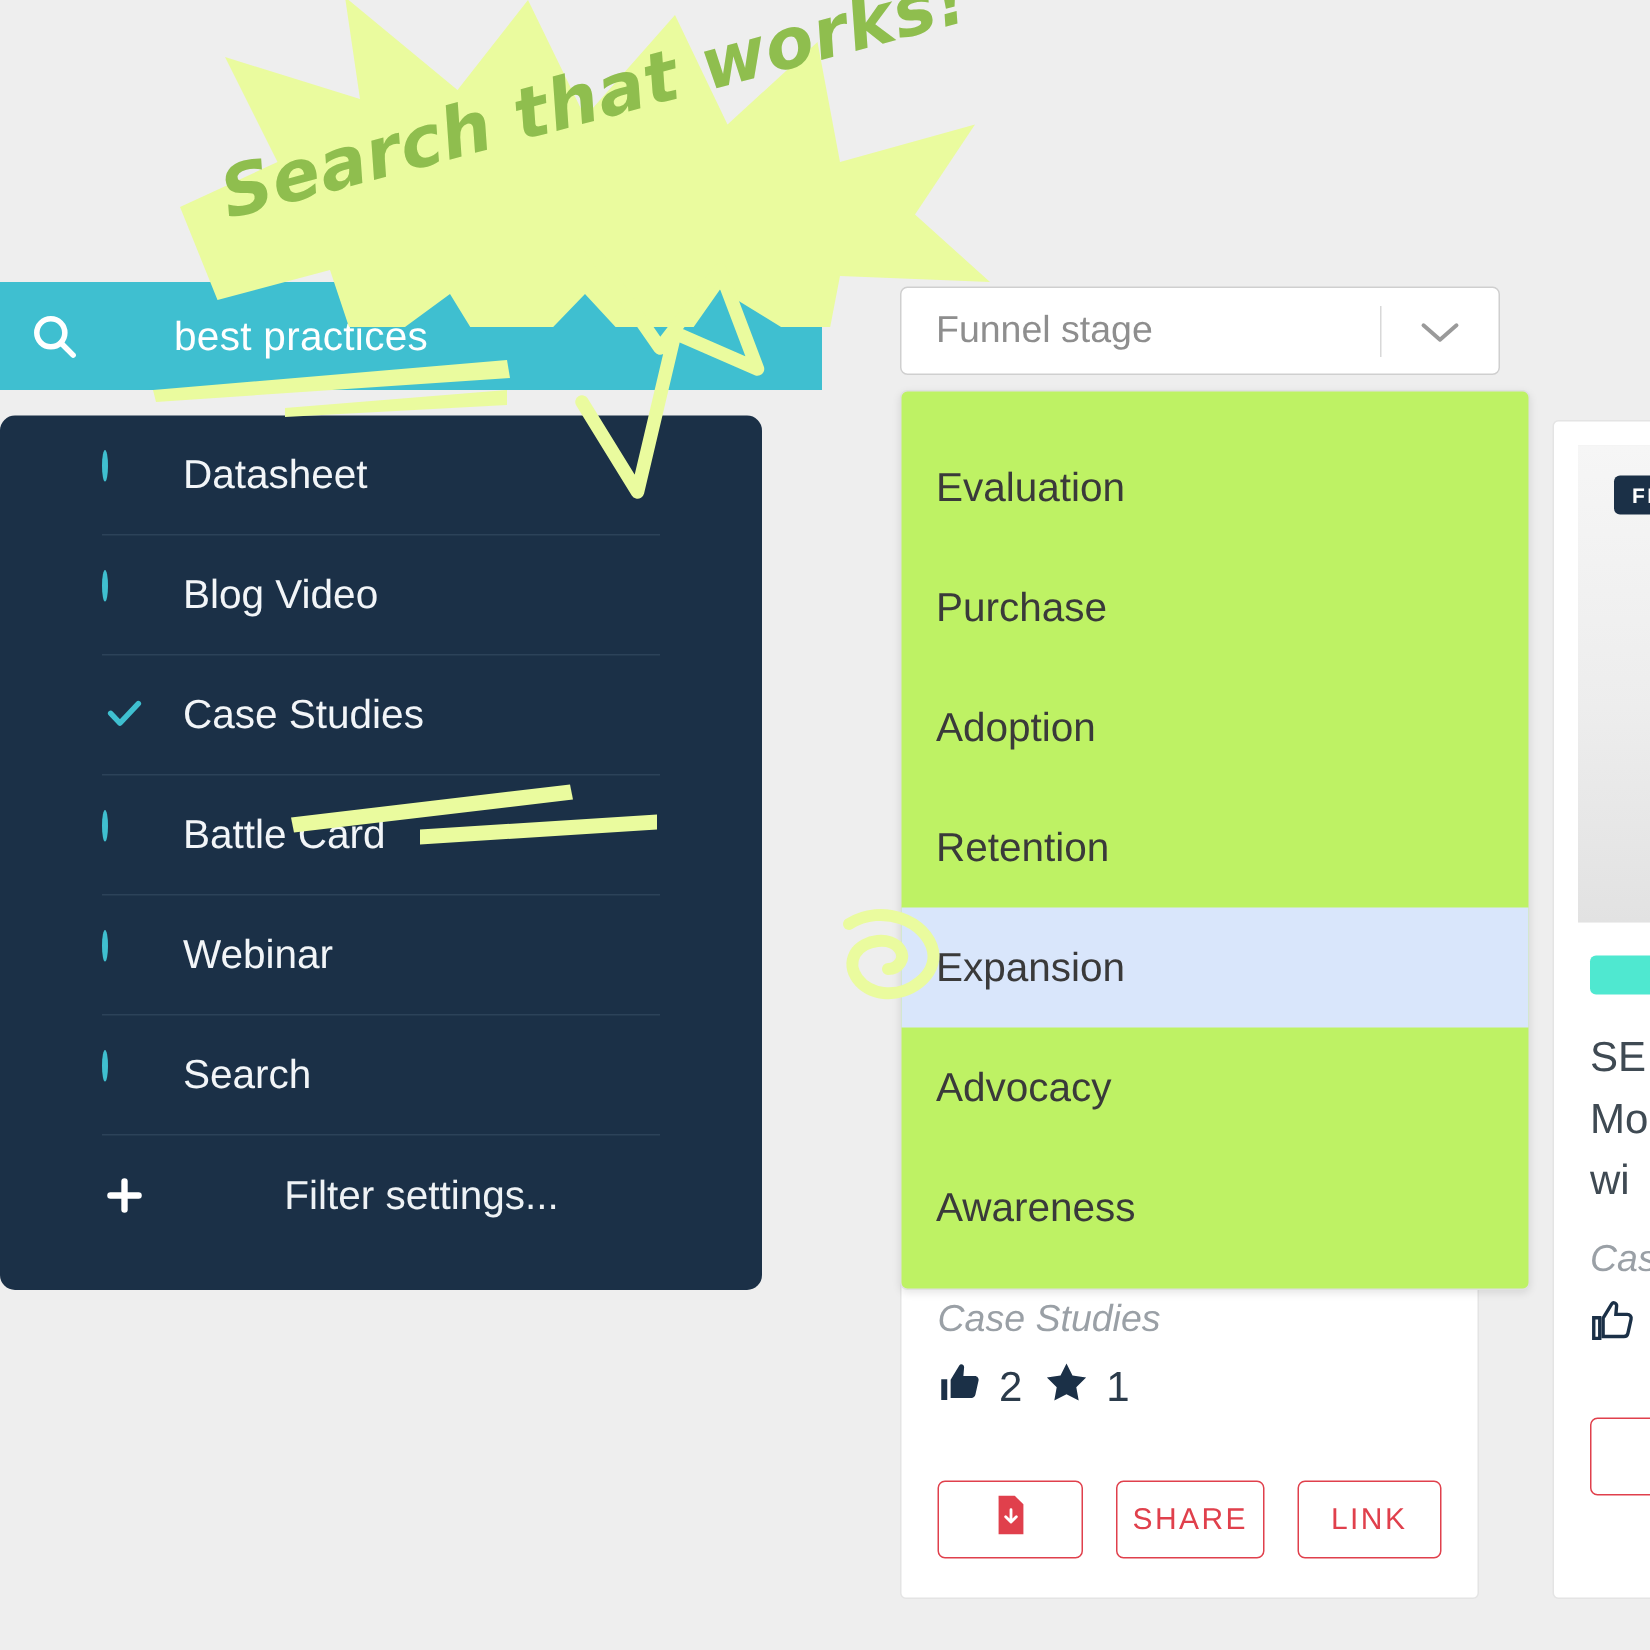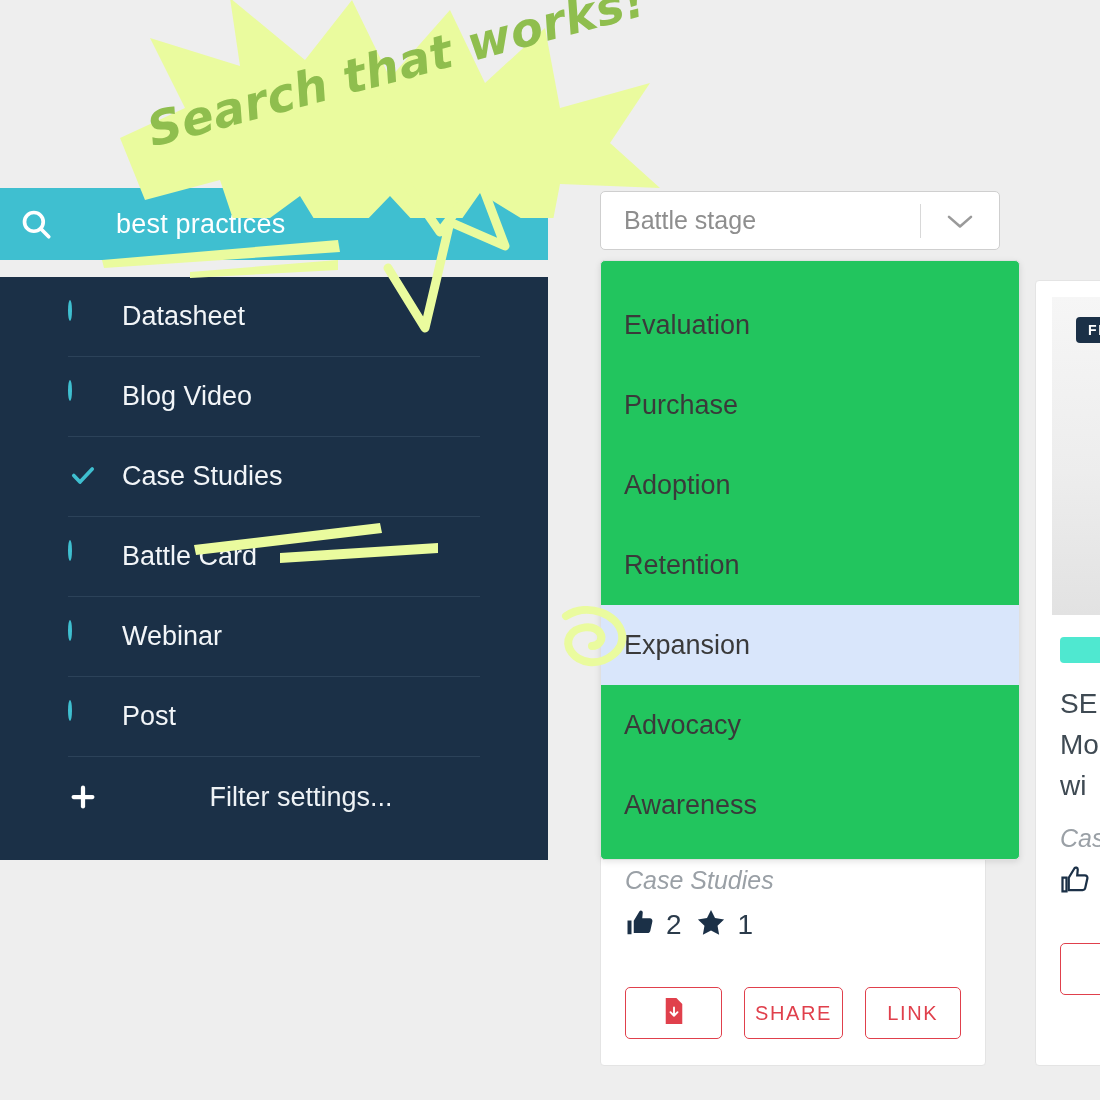--- a/index.html
+++ b/index.html
@@ -22,22 +22,23 @@
   .search-icon svg { display: block; }
   .search-value {
     color: #ffffff; font-size: 27px; letter-spacing: .2px;
     white-space: nowrap;
     margin-left: 44px;
   }
 
   
   .filterpanel {
     position: absolute; left: 0; top: 277px;
-    width: 548px; height: 583px;
+    width: 508px; height: 583px;
     background: #1b3047;
+    border-radius: 10px;
   }
   .filter-row {
     height: 80px; margin: 0 68px 0 68px;
     display: flex; align-items: center;
     border-bottom: 1px solid #2c4259;
     position: relative;
   }
   .filter-row:first-child { border-top: none; }
   .filter-row.last { border-bottom: none; justify-content: center; }
   .bullet {
@@ -65,21 +66,21 @@
   .select-value {
     flex: 1; padding-left: 23px; color: #8e8e8e; font-size: 25px; white-space: nowrap;
   }
   .select-sep { width: 1px; height: 34px; background: #d8d8d8; }
   .select-caret { width: 78px; display: flex; align-items: center; justify-content: center; }
 
   
   .dropdown {
     position: absolute; left: 600px; top: 260px;
     width: 420px; height: 600px;
-    background: #22c55e; border: 1px solid #e0e0e0; border-radius: 5px;
+    background: #bef264; border: 1px solid #e0e0e0; border-radius: 5px;
     box-shadow: 0 2px 6px rgba(0,0,0,.10);
     padding-top: 24px;
     z-index: 30;
   }
   .dd-item {
     height: 80px; display: flex; align-items: center;
     padding-left: 23px; color: #3a3a3a; font-size: 27px; white-space: nowrap;
   }
   .dd-item.active { background: #d9e6fb; }
 
@@ -190,37 +191,37 @@
       <span class="filter-label">Battle Card</span>
     </div>
 
     <div class="filter-row">
       <span class="bullet"><span class="radio-o"></span></span>
       <span class="filter-label">Webinar</span>
     </div>
 
     <div class="filter-row">
       <span class="bullet"><span class="radio-o"></span></span>
-      <span class="filter-label">Post</span>
+      <span class="filter-label">Search</span>
     </div>
 
     <div class="filter-row last">
       <span class="bullet plus">
         <svg width="30" height="30" viewBox="0 0 24 24" stroke="#ffffff" stroke-width="3.4" stroke-linecap="round">
           <line x1="12" y1="4.5" x2="12" y2="19.5"></line>
           <line x1="4.5" y1="12" x2="19.5" y2="12"></line>
         </svg>
       </span>
       <span class="filter-label muted">Filter settings...</span>
     </div>
 
   </div>
 
   <div class="select-box">
-    <span class="select-value">Battle stage</span>
+    <span class="select-value">Funnel stage</span>
     <span class="select-sep"></span>
     <span class="select-caret">
       <svg width="34" height="22" viewBox="0 0 24 16" fill="none" stroke="#9a9a9a" stroke-width="1.9" stroke-linecap="round" stroke-linejoin="round">
         <polyline points="4,5 12,12 20,5"></polyline>
       </svg>
     </span>
   </div>
 
   <div class="card card-mid">
     <div class="card-body" style="position:absolute; left:0; right:0; bottom:0; padding:0 24px 26px 24px;">

